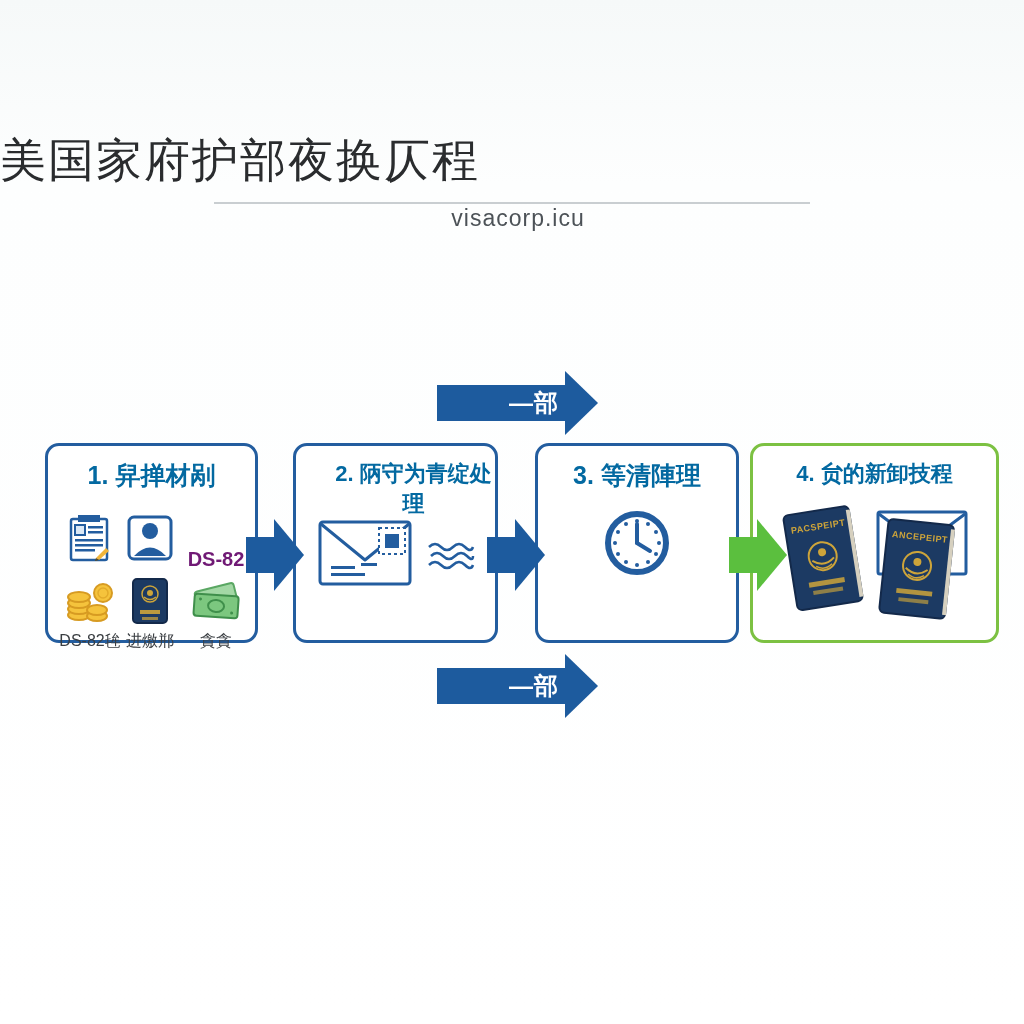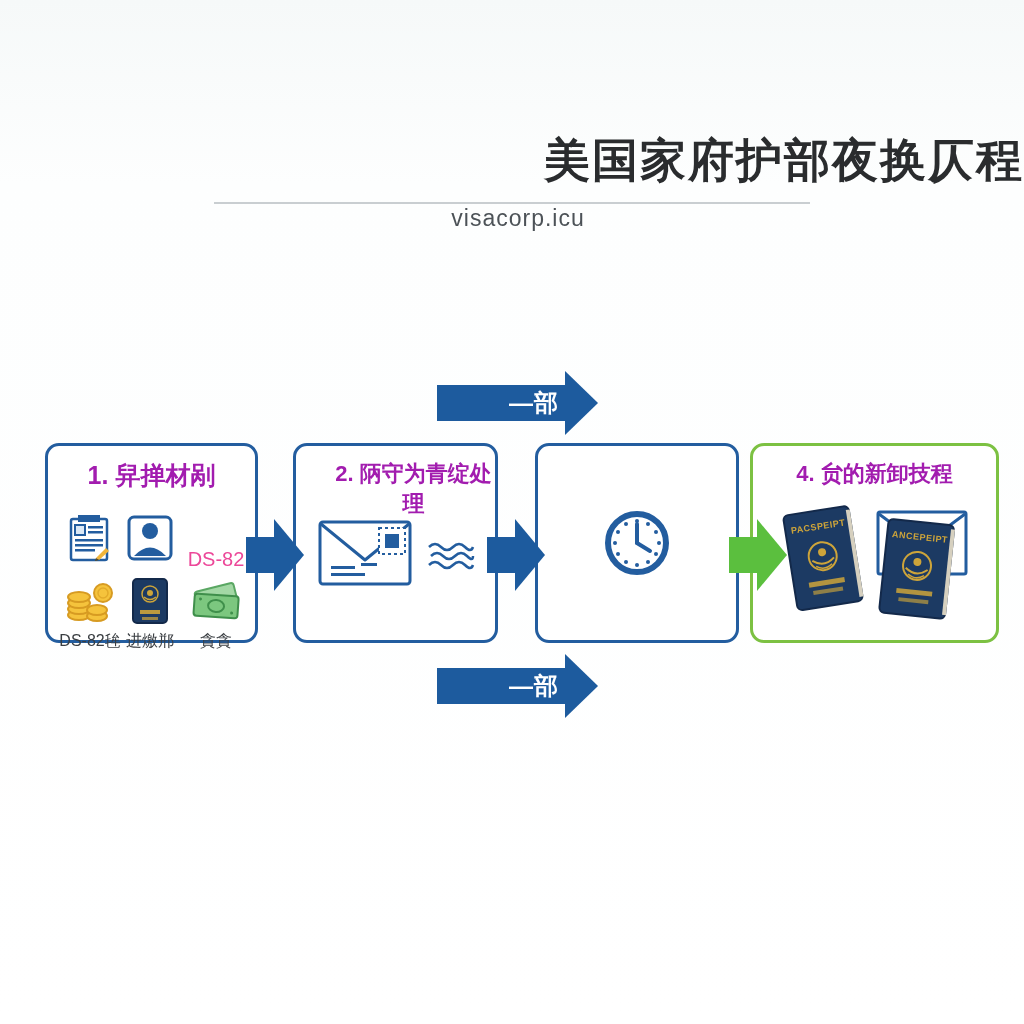--- a/index.html
+++ b/index.html
@@ -1,55 +1,55 @@
 <!DOCTYPE html>
 <html><head>
 <meta charset="utf-8">
 <style>
   html,body{margin:0;padding:0;}
   body{font-family:"Liberation Sans",sans-serif;}
   .canvas{position:relative;width:1024px;height:1024px;background:linear-gradient(180deg,#f6f9f9 0%,#fdfefe 18%,#ffffff 100%);overflow:hidden;}
 
   
-  .title{position:absolute;left:0;right:0;top:130px;text-align:right;font-size:46px;font-weight:700;color:#2a2c2e;letter-spacing:2px;}
+  .title{position:absolute;left:0;right:0;top:130px;text-align:left;font-size:46px;font-weight:400;color:#2a2c2e;letter-spacing:2px;}
   .divider{position:absolute;left:214px;top:202px;width:596px;height:2px;background:#c9ced1;}
   .subtitle{position:absolute;left:12px;right:0;top:205px;text-align:center;font-size:23px;color:#4c5257;letter-spacing:1px;}
 
   
   .banner{position:absolute;display:flex;align-items:center;height:64px;}
   .banner-body{width:128px;height:36px;background:var(--arrow-blue);display:flex;align-items:center;justify-content:flex-end;padding-right:6px;box-sizing:border-box;color:#ffffff;font-size:24px;font-weight:600;letter-spacing:1px;}
   .banner-head{width:0;height:0;border-top:32px solid transparent;border-bottom:32px solid transparent;border-left:33px solid var(--arrow-blue);}
   .banner.top{left:437px;top:371px;}
   .banner.bottom{left:437px;top:654px;}
 
   
   .step{position:absolute;top:443px;height:200px;background:#ffffff;border:3px solid var(--blue);border-radius:14px;box-sizing:border-box;}
   .step.s1{left:45px;width:213px;}
   .step.s2{left:293px;width:205px;}
   .step.s3{left:535px;width:204px;}
   .step.s4{left:750px;width:249px;border-color:var(--green-border);}
-  .step-title{position:absolute;left:0;right:0;top:13px;text-align:center;font-weight:700;color:#a21caf;}
+  .step-title{position:absolute;left:0;right:0;top:13px;text-align:center;font-weight:700;color:#0369a1;}
   .s1 .step-title{font-size:25px;}
   .s2 .step-title{font-size:22px;margin-left:36px;}
   .s3 .step-title{font-size:25px;}
   .s4 .step-title{font-size:22px;}
 
   
   .conn{position:absolute;top:519px;display:flex;align-items:center;height:72px;}
   .conn-body{width:28px;height:36px;background:var(--arrow-blue);}
   .conn-head{width:0;height:0;border-top:36px solid transparent;border-bottom:36px solid transparent;border-left:30px solid var(--arrow-blue);}
   .conn.c1{left:246px;}
   .conn.c2{left:487px;}
   .conn.c3{left:729px;}
   .conn.green .conn-body{background:var(--green-arrow);}
   .conn.green .conn-head{border-left-color:var(--green-arrow);}
 
   
   .b1-grid{position:absolute;left:13px;top:58px;display:grid;grid-template-columns:58px 54px 70px;column-gap:4px;row-gap:6px;align-items:center;justify-items:center;}
-  .ds82-text{font-size:20px;color:#ec4899;font-weight:400;margin-top:44px;}
+  .ds82-text{font-size:20px;color:#701a75;font-weight:700;margin-top:44px;}
   .mini-label{font-size:16px;color:#3a3e42;white-space:nowrap;}
 
   
   .b2-content{position:absolute;left:0;right:0;top:72px;display:flex;align-items:center;justify-content:center;gap:10px;}
 
   
   .b3-clock{position:absolute;left:0;right:0;top:62px;display:flex;justify-content:center;}
   .b3-duration{position:absolute;left:0;right:0;top:148px;text-align:center;font-size:17px;color:#3a3e42;}
 
   
@@ -166,20 +166,21 @@
       </svg>
       <svg width="48" height="36" viewBox="0 0 48 36" style="margin-top:8px">
         <path d="M2,8 q6,-6 12,0 t12,0 t12,0 t8,0" class="sblue" style="stroke-width:2.5"></path>
         <path d="M4,17 q6,-6 12,0 t12,0 t12,0 t6,0" class="sblue" style="stroke-width:2.5"></path>
         <path d="M2,26 q6,-6 12,0 t12,0 t12,0 t8,0" class="sblue" style="stroke-width:2.5"></path>
       </svg>
     </div>
   </div>
 
   <div class="step s3">
+    <div class="step-title">3. 等清陣理</div>
     <div class="b3-clock">
       <svg width="70" height="70" viewBox="0 0 70 70">
         <circle cx="35" cy="35" r="29" class="fwhite sblue" style="stroke-width:6"></circle>
         <circle cx="35" cy="13" r="2" class="fblue"></circle>
         <circle cx="46" cy="16" r="2" class="fblue"></circle>
         <circle cx="54" cy="24" r="2" class="fblue"></circle>
         <circle cx="57" cy="35" r="2" class="fblue"></circle>
         <circle cx="54" cy="46" r="2" class="fblue"></circle>
         <circle cx="46" cy="54" r="2" class="fblue"></circle>
         <circle cx="35" cy="57" r="2" class="fblue"></circle>

